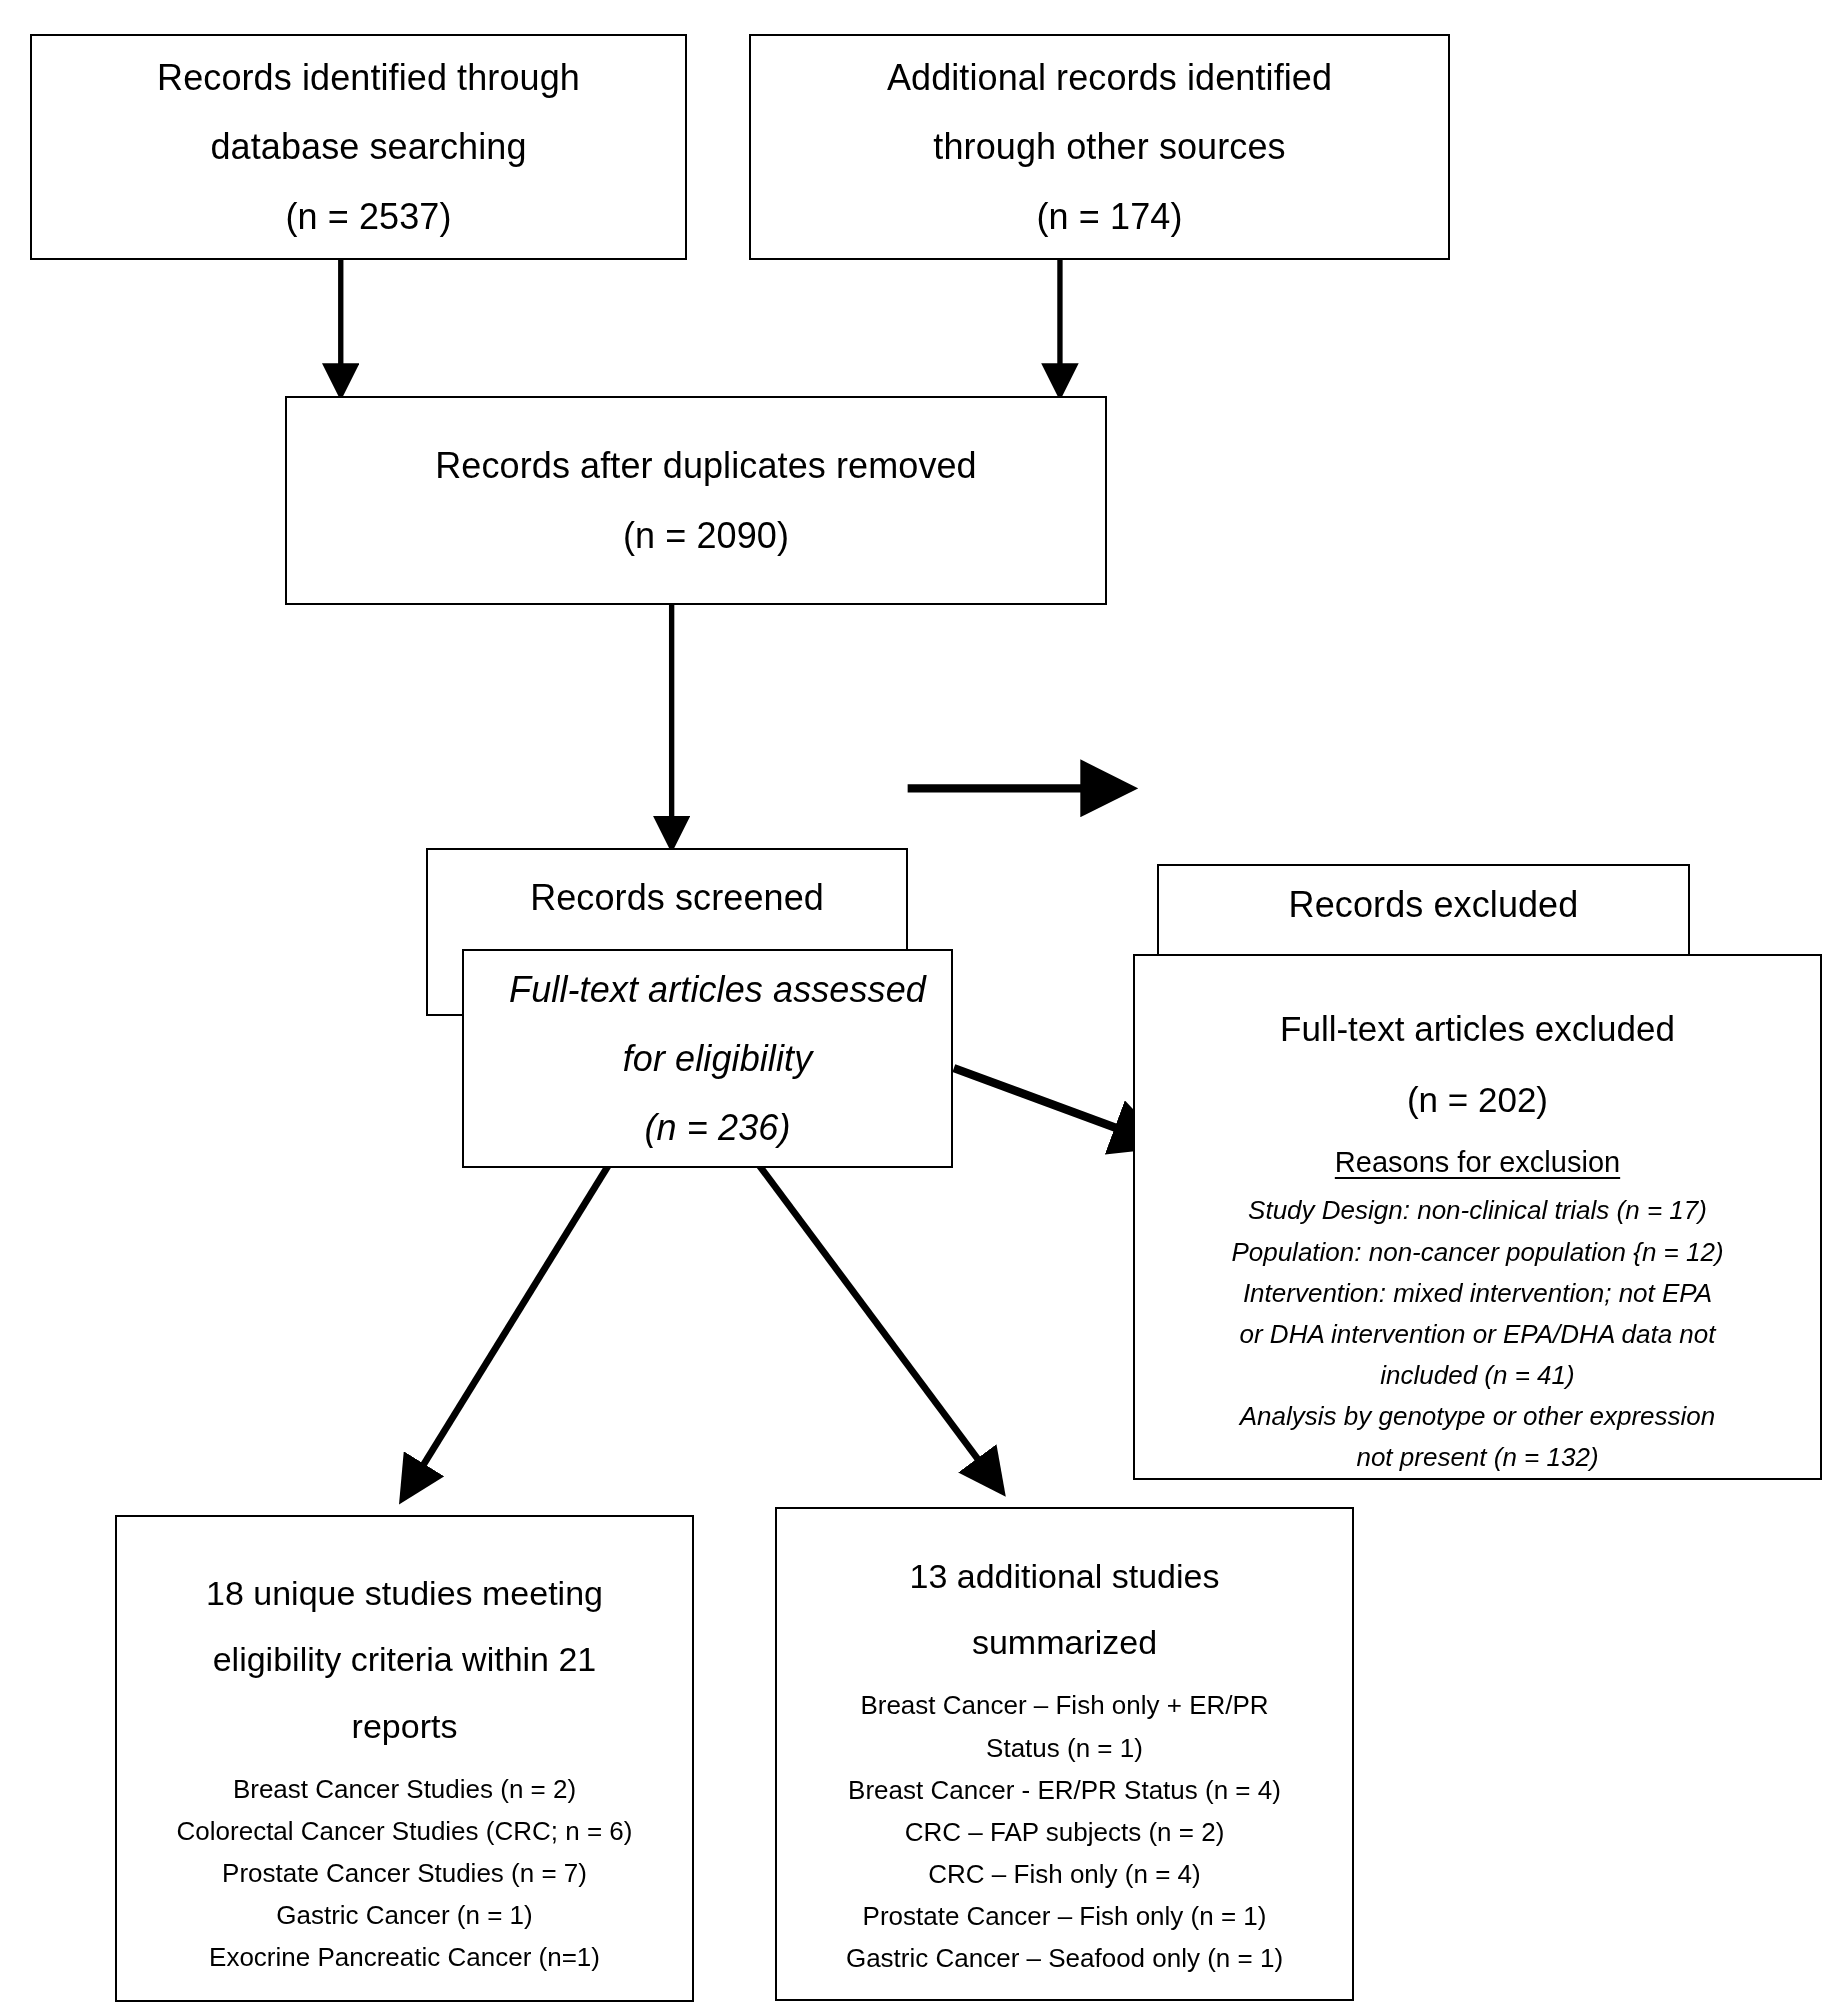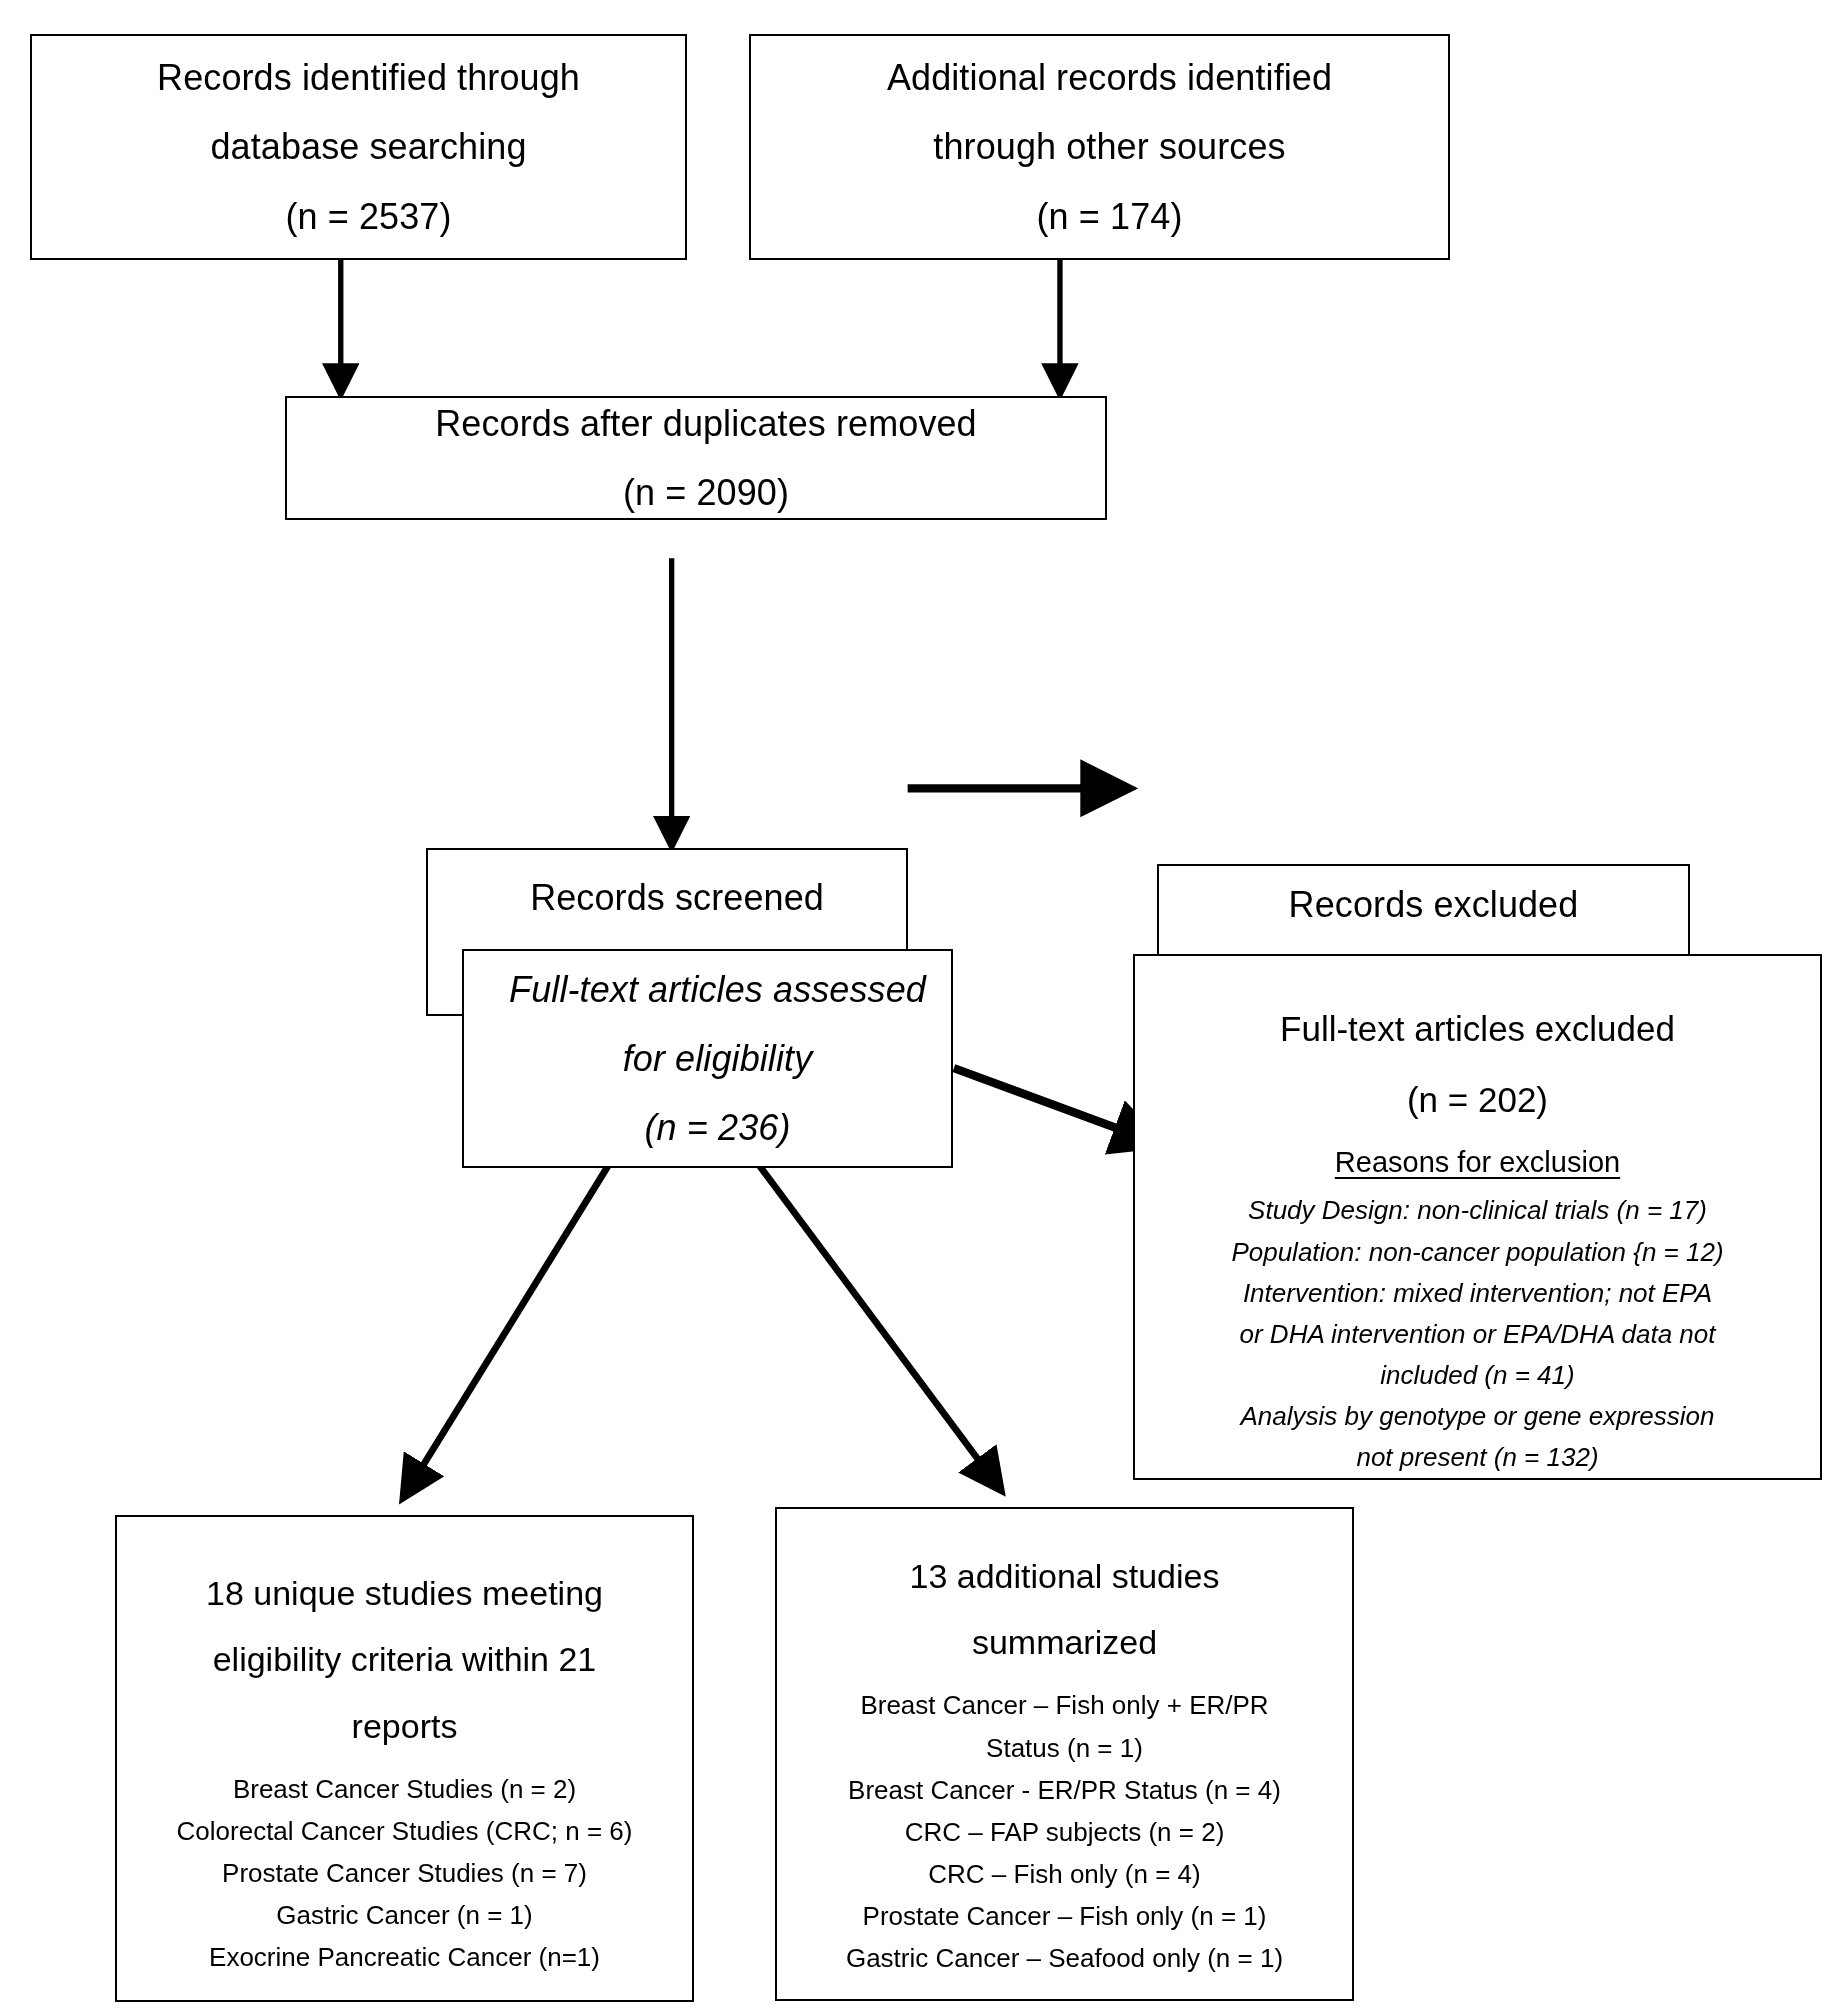--- a/index.html
+++ b/index.html
@@ -121,21 +121,21 @@
     <span class="line">database searching</span>
     <span class="line">(n = 2537)</span>
   </div>
 
   <div class="node big" style="left:749px; top:34px; width:701px; height:226px;">
     <span class="line">Additional records identified</span>
     <span class="line">through other sources</span>
     <span class="line">(n = 174)</span>
   </div>
 
-  <div class="node big" style="left:285px; top:396px; width:822px; height:124px;">
+  <div class="node big" style="left:285px; top:396px; width:822px; height:209px;">
     <span class="line">Records after duplicates removed</span>
     <span class="line">(n = 2090)</span>
   </div>
 
   <div class="node big" style="left:426px; top:848px; width:482px; height:168px;">
     <span class="line">Records screened</span>
     <span class="line">(n = 290)</span>
   </div>
 
   <div class="node big" style="left:1157px; top:864px; width:533px; height:151px;">
@@ -151,21 +151,21 @@
 
   <div class="node" style="left:1133px; top:954px; width:689px; height:526px; justify-content:flex-end; padding-top:21.4px;">
     <span class="line excl-title">Full-text articles excluded</span>
     <span class="line excl-count">(n = 202)</span>
     <span class="line reasons-label">Reasons for exclusion</span>
     <span class="reason">Study Design: non-clinical trials (n = 17)</span>
     <span class="reason">Population: non-cancer population {n = 12)</span>
     <span class="reason">Intervention: mixed intervention; not EPA</span>
     <span class="reason">or DHA intervention or EPA/DHA data not</span>
     <span class="reason">included (n = 41)</span>
-    <span class="reason">Analysis by genotype or gene expression</span>
+    <span class="reason">Analysis by genotype or other expression</span>
     <span class="reason">not present (n = 132)</span>
   </div>
 
   <div class="node outcome-head" style="left:115px; top:1515px; width:579px; height:487px; justify-content:flex-start; padding-top:43px;">
     <span class="line">18 unique studies meeting</span>
     <span class="line">eligibility criteria within 21</span>
     <span class="line">reports</span>
     <span class="pad-top-gap"></span>
     <span class="detail">Breast Cancer Studies (n = 2)</span>
     <span class="detail">Colorectal Cancer Studies (CRC; n = 6)</span>

